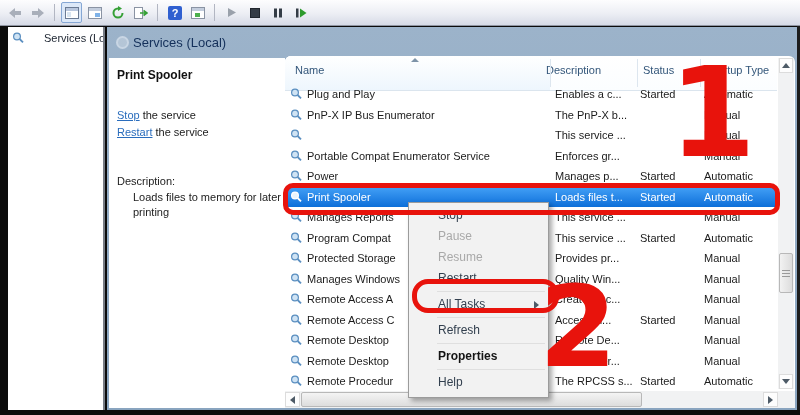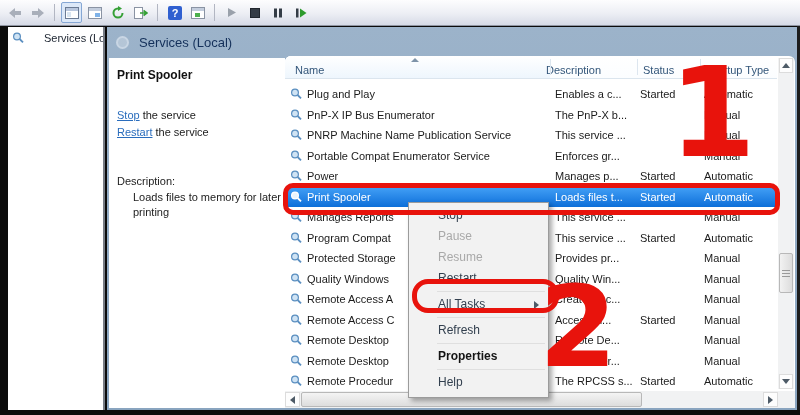--- a/index.html
+++ b/index.html
@@ -18,34 +18,34 @@
   .frame-left{ position:absolute; left:0; top:26px; width:8px; bottom:0; background:#0b0b0b; z-index:30;}
   .frame-right{ position:absolute; right:0; top:26px; width:3px; bottom:0; background:#1c1c1c; z-index:70;}
   .frame-bottom{ position:absolute; left:0; bottom:0; height:5px; width:100%; background:#0b0b0b; z-index:70;}
 
   
   .tree{ position:absolute; left:8px; top:27px; width:97px; bottom:5px; background:#fff; border-right:2px solid #777c85; overflow:hidden; z-index:4;}
   .tree-item{ display:flex; align-items:center; gap:20px; padding:5px 3px 3px 4px; font-size:11px; color:#1c2430; white-space:nowrap;}
 
   
   .main{ position:absolute; left:107px; top:27px; right:3px; bottom:5px; background:linear-gradient(#9cb3ca,#89a4bf); overflow:hidden; z-index:4;}
-  .main-header{ position:absolute; left:0; top:0; right:0; height:31px; display:flex; align-items:center; gap:10px; padding-left:9px; color:#14305a; font-size:13px;}
+  .main-header{ position:absolute; left:0; top:0; right:0; height:31px; display:flex; align-items:center; gap:4px; padding-left:9px; color:#14305a; font-size:13px;}
   .hdr-icon{ width:13px; height:13px; border:2px solid #c9d6e4; border-radius:50%; background:rgba(255,255,255,.25);}
 
   
   .ext-pane{ position:absolute; left:2px; top:31px; width:176px; bottom:2px; background:#fff; font-size:11px; color:#1b1b1b;}
   .ext-title{ position:absolute; left:8px; top:10px; font-weight:bold; font-size:12px; color:#111;}
   .ext-actions{ position:absolute; left:8px; top:49px; line-height:17px;}
   .ext-link{ color:#2a6dbd; text-decoration:underline; cursor:pointer;}
   .ext-desc-label{ position:absolute; left:8px; top:117px; color:#222;}
   .ext-desc{ position:absolute; left:24px; top:132px; width:158px; line-height:15px; color:#222;}
 
   
   .list-pane{ position:absolute; left:178px; top:29px; right:2px; bottom:2px; background:#fff; border-radius:6px 6px 0 0; overflow:hidden;}
-  .list-header{ position:absolute; left:0; top:0; right:18px; height:23px; font-size:11px; color:#33567a;
+  .list-header{ position:absolute; left:0; top:0; right:18px; height:35px; font-size:11px; color:#33567a;
     background:linear-gradient(#ffffff,#fbfdff); border-bottom:1px solid #dbe5ee;}
   .col-label{ position:absolute; top:8px; white-space:nowrap;}
   .col-sep{ position:absolute; top:3px; bottom:3px; width:1px; background:#dde6ef;}
   .sorted-tint{ position:absolute; left:0; top:0; width:265px; bottom:0; background:linear-gradient(#ffffff,#eef6fd);}
   .sort-arrow{ position:absolute; left:126px; top:2px; width:0; height:0; border-left:4px solid transparent; border-right:4px solid transparent; border-bottom:4px solid #7e93a8;}
 
   .rows{ position:absolute; left:0; top:28px; right:18px;}
   .row{ height:20.5px; display:flex; align-items:center; font-size:11px; color:#1b1b1b; white-space:nowrap;}
   .c-name{ flex:0 0 267px; display:flex; align-items:center; gap:5px; padding-left:5px; overflow:hidden;}
   .c-desc{ flex:0 0 85px; overflow:hidden; padding-left:3px;}
@@ -235,21 +235,20 @@
           <span class="c-desc">The PnP-X b...</span>
           <span class="c-status"></span>
           <span class="c-start">Manual</span>
         </div>
         <div class="row">
           <span class="c-name">
               <svg class="svc-icon" width="12" height="12">
                 <circle cx="5" cy="4.5" r="3.4" fill="#cfe3f4" stroke="#5b8fc0" stroke-width="1.2"></circle>
                 <path d="M7.6 7 L11 10.4" stroke="#5b8fc0" stroke-width="1.8"></path>
               </svg>
-              <span>PNRP Machine Name Publication Service</span>
             </span>
           <span class="c-desc">This service ...</span>
           <span class="c-status"></span>
           <span class="c-start">Manual</span>
         </div>
         <div class="row">
           <span class="c-name">
               <svg class="svc-icon" width="12" height="12">
                 <circle cx="5" cy="4.5" r="3.4" fill="#cfe3f4" stroke="#5b8fc0" stroke-width="1.2"></circle>
                 <path d="M7.6 7 L11 10.4" stroke="#5b8fc0" stroke-width="1.8"></path>
@@ -319,21 +318,21 @@
           <span class="c-desc">Provides pr...</span>
           <span class="c-status"></span>
           <span class="c-start">Manual</span>
         </div>
         <div class="row">
           <span class="c-name">
               <svg class="svc-icon" width="12" height="12">
                 <circle cx="5" cy="4.5" r="3.4" fill="#cfe3f4" stroke="#5b8fc0" stroke-width="1.2"></circle>
                 <path d="M7.6 7 L11 10.4" stroke="#5b8fc0" stroke-width="1.8"></path>
               </svg>
-              <span>Quality Windows</span>
+              <span>Manages Windows</span>
             </span>
           <span class="c-desc">Quality Win...</span>
           <span class="c-status"></span>
           <span class="c-start">Manual</span>
         </div>
         <div class="row">
           <span class="c-name">
               <svg class="svc-icon" width="12" height="12">
                 <circle cx="5" cy="4.5" r="3.4" fill="#cfe3f4" stroke="#5b8fc0" stroke-width="1.2"></circle>
                 <path d="M7.6 7 L11 10.4" stroke="#5b8fc0" stroke-width="1.8"></path>

